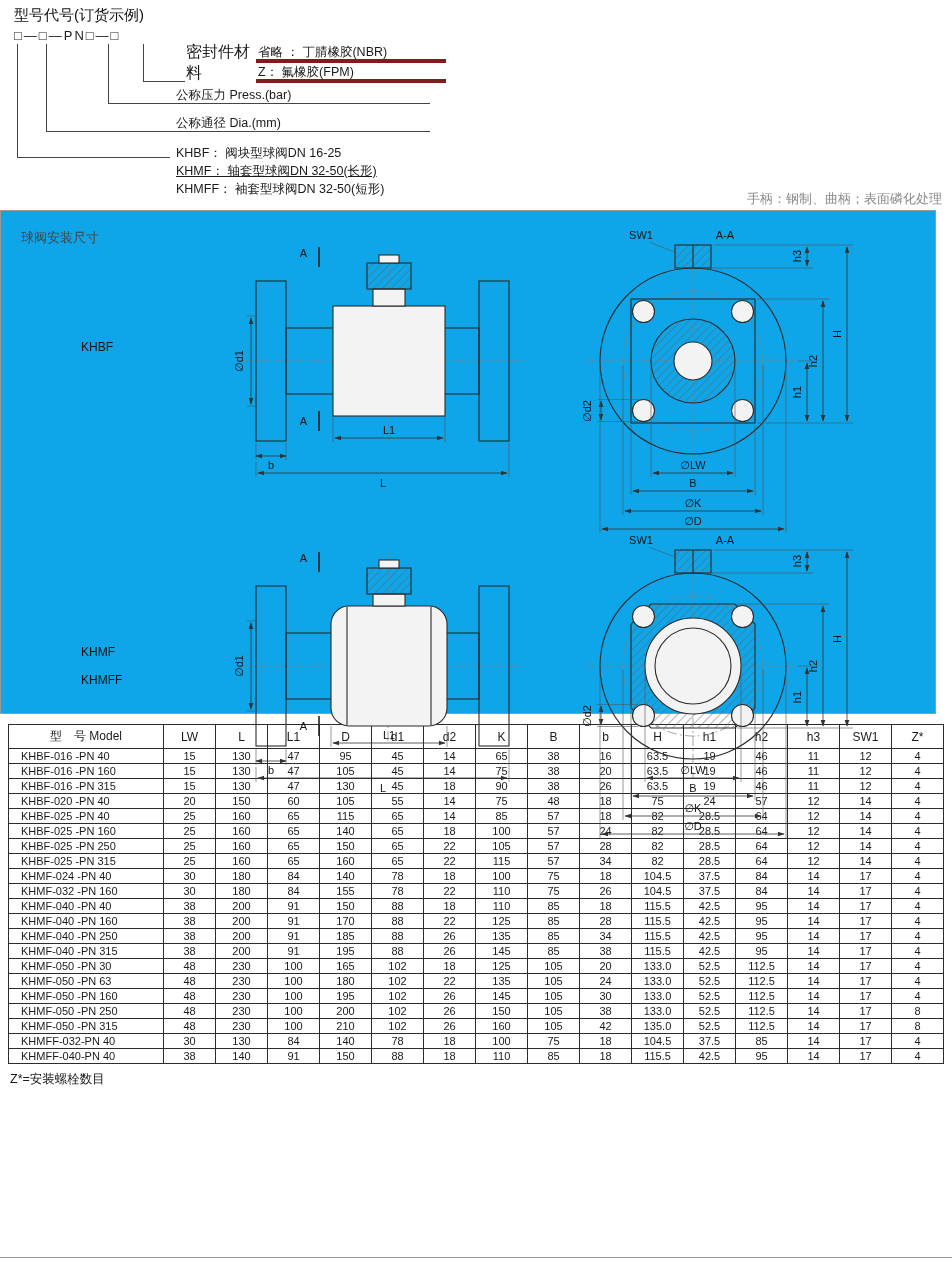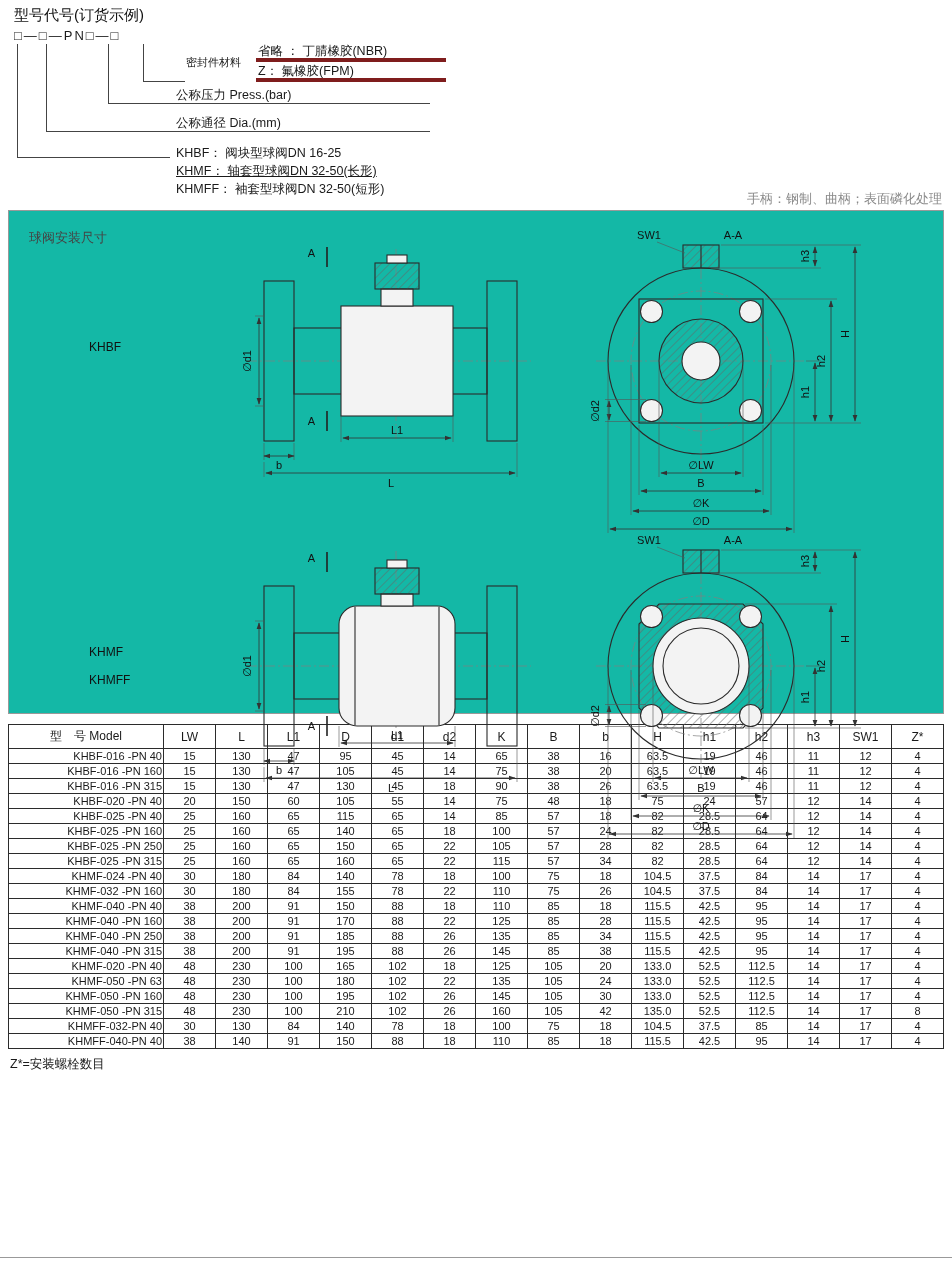--- a/index.html
+++ b/index.html
@@ -12,51 +12,51 @@
   
   .codes { position:relative; height:206px; }
   .page-title { position:absolute; left:14px; top:6px; font-size:15px; color:#111; }
   .code-pattern { position:absolute; left:14px; top:28px; font-size:13px; letter-spacing:2px; }
   .conn { position:absolute; border-left:1px solid #444; border-bottom:1px solid #444; }
   #conn-seal  { left:143px; top:44px; width:42px;  height:38px; }
   #conn-press { left:108px; top:44px; width:322px; height:60px; }
   #conn-dia   { left:46px;  top:44px; width:384px; height:88px; }
   #conn-model { left:17px;  top:44px; width:153px; height:114px; }
   .seal-block { position:absolute; left:186px; top:42px; display:flex; align-items:center; }
-  .seal-label { font-size:11px; width:70px; }
+  .seal-label { font-size:16px; width:70px; }
   .seal-opts  { width:190px; }
   .seal-opt   { font-size:12.5px; border-bottom:4px solid #7f1d1d; padding:1px 0 2px 2px; height:20px; white-space:nowrap; }
   .lbl { position:absolute; font-size:12.5px; white-space:nowrap; }
   #press-label { left:176px; top:87px; }
   #dia-label   { left:176px; top:115px; }
   #model-0 { left:176px; top:145px; }
   #model-1 { left:176px; top:163px;text-decoration:underline; }
   #model-2 { left:176px; top:181px; }
   .handle-note { position:absolute; right:10px; top:190px; font-size:13px; color:#8a8a8a; }
   
-  .panel { position:relative; margin:4px 8px 0 8px; width:936px; height:504px;
-           background:#14b8a6; border:1px solid #999; }
+  .panel { position:relative; margin:4px 8px 0 0; width:936px; height:504px;
+           background:#0ea5e9; border:1px solid #999; }
   .panel-title { position:absolute; left:20px; top:18px; font-size:13px; color:#444; z-index:2; }
   .panel svg { position:absolute; left:0; top:0; }
   svg text { font-size:11px; fill:#111; font-family:"Liberation Sans","DejaVu Sans",sans-serif; }
   svg text.big { font-size:12px; }
   .ol  { fill:none;    stroke:#2b2b2b; stroke-width:1.1; }
   .olf { fill:#f3f3f3; stroke:#2b2b2b; stroke-width:1.1; }
   .ht  { fill:url(#hatch); stroke:#2b2b2b; stroke-width:1.1; }
   .cl  { fill:none; stroke:#808080; stroke-width:0.7; stroke-dasharray:10 3 2 3; }
   .ext { fill:none; stroke:#555; stroke-width:0.6; }
   .dim { fill:none; stroke:#333; stroke-width:0.8; marker-start:url(#mA); marker-end:url(#mA); }
   .sec { fill:none; stroke:#222; stroke-width:1.6; }
   
   .spec-table { border-collapse:collapse; margin:10px 8px 0 8px; width:936px;
                 table-layout:fixed; font-size:11px; }
   .spec-table th, .spec-table td { border:1px solid #2b2b2b; text-align:center;
                 padding:0 1px; height:15px; overflow:hidden; white-space:nowrap; }
   .spec-table th { height:24px; font-size:12px; font-weight:normal; }
-  .spec-table td.model-cell { text-align:right; padding-left:12px; }
+  .spec-table td.model-cell { text-align:left; padding-left:12px; }
   
   .footer-note { margin:7px 0 0 10px; font-size:12.5px; }
   .bottom-rule { position:absolute; left:0; bottom:4px; width:952px; border-top:1px solid #999; }
 </style>
 </head>
 <body>
 
 <div class="codes">
   <div class="page-title">型号代号(订货示例)</div>
   <div class="code-pattern">□—□—PN□—□</div>
@@ -521,21 +521,21 @@
         <td>85</td>
         <td>38</td>
         <td>115.5</td>
         <td>42.5</td>
         <td>95</td>
         <td>14</td>
         <td>17</td>
         <td>4</td>
       </tr>
       <tr>
-        <td class="model-cell">KHMF-020 -PN 40</td>
+        <td class="model-cell">KHMF-050 -PN 30</td>
         <td>48</td>
         <td>230</td>
         <td>100</td>
         <td>165</td>
         <td>102</td>
         <td>18</td>
         <td>125</td>
         <td>105</td>
         <td>20</td>
         <td>133.0</td>
@@ -573,20 +573,38 @@
         <td>26</td>
         <td>145</td>
         <td>105</td>
         <td>30</td>
         <td>133.0</td>
         <td>52.5</td>
         <td>112.5</td>
         <td>14</td>
         <td>17</td>
         <td>4</td>
+      </tr>
+      <tr>
+        <td class="model-cell">KHMF-050 -PN 250</td>
+        <td>48</td>
+        <td>230</td>
+        <td>100</td>
+        <td>200</td>
+        <td>102</td>
+        <td>26</td>
+        <td>150</td>
+        <td>105</td>
+        <td>38</td>
+        <td>133.0</td>
+        <td>52.5</td>
+        <td>112.5</td>
+        <td>14</td>
+        <td>17</td>
+        <td>8</td>
       </tr>
       <tr>
         <td class="model-cell">KHMF-050 -PN 315</td>
         <td>48</td>
         <td>230</td>
         <td>100</td>
         <td>210</td>
         <td>102</td>
         <td>26</td>
         <td>160</td>

